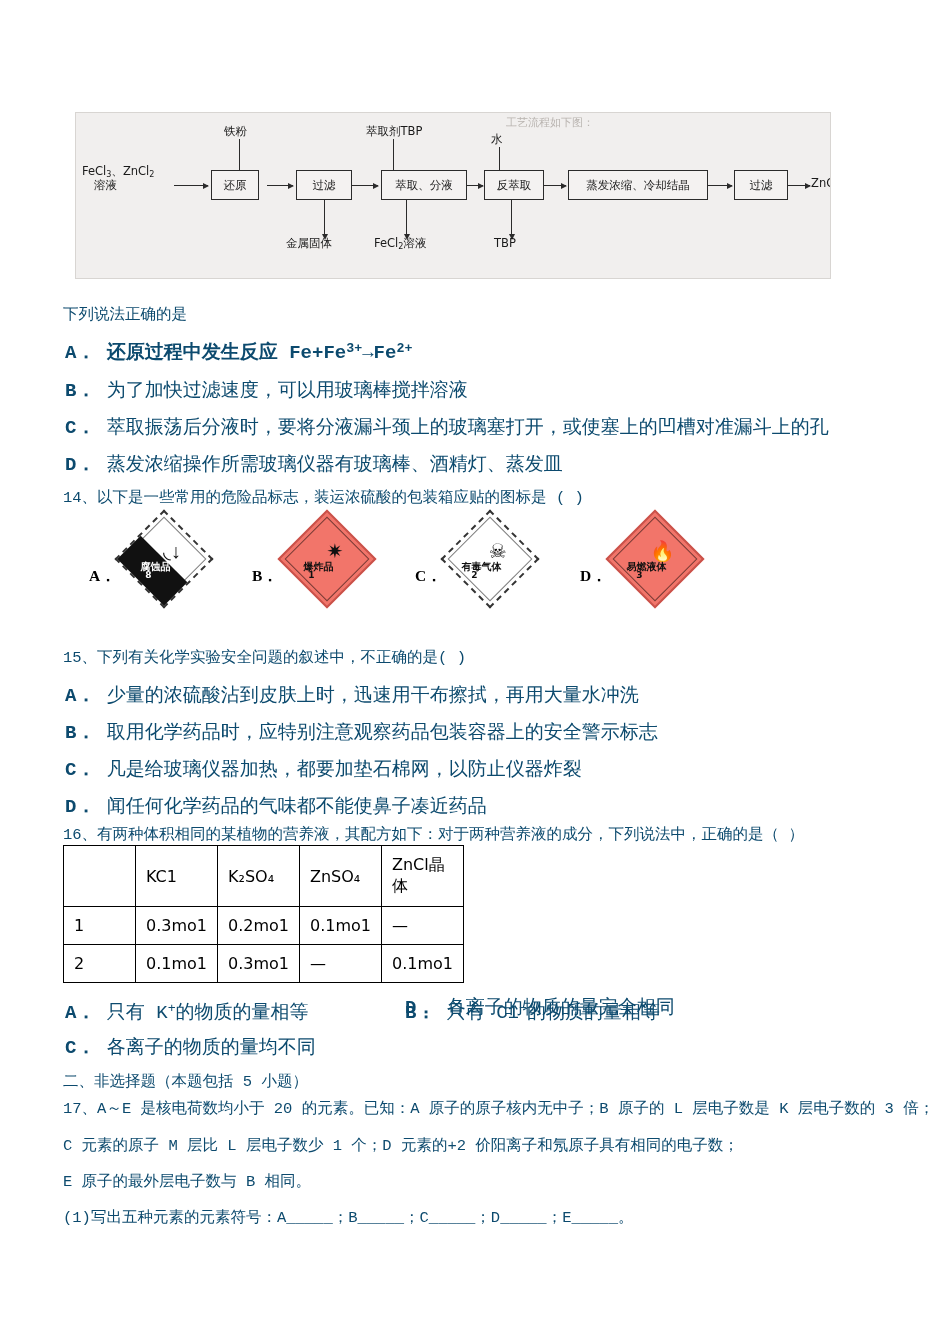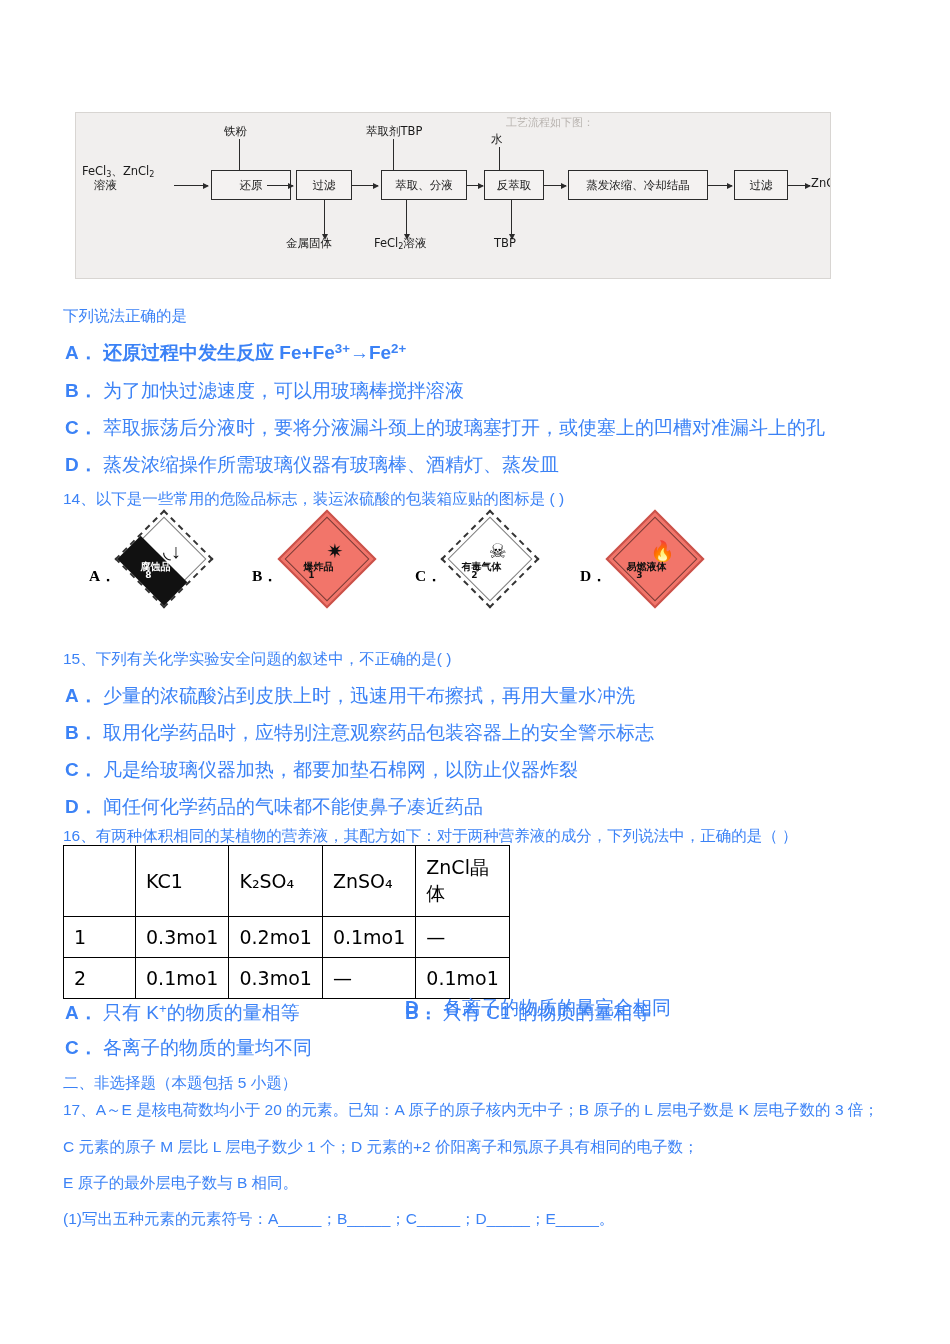--- a/index.html
+++ b/index.html
@@ -94,23 +94,23 @@
     left: 430px;
     top: 2px;
     font-size: 11px;
     color: #b9b4b0;
     white-space: nowrap;
   }
 
   
   .txt {
     position: absolute;
-    font-family: Liberation Sans, sans-serif;
+    font-family: Liberation Mono, monospace;
     font-size: 15.5px;
-    color: #3b82f6;
+    color: #0c4a6e;
     white-space: nowrap;
     line-height: 1.4;
   }
   .q-stem { font-size: 15.5px; }
   .opt { font-size: 19px; }
   b { font-weight: bold; }
   sub { font-size: 70%; vertical-align: -0.25em; }
   sup { font-size: 70%; vertical-align: 0.45em; }
 
   
@@ -189,21 +189,21 @@
   }
   .hz-red { background: #f2756a; border-color: #c9524a; }
 
   
   .tbl {
     position: absolute;
     left: 36px;
     top: 845px;
     border-collapse: collapse;
     font-family: "DejaVu Sans", sans-serif;
-    font-size: 19px;
+    font-size: 16px;
   }
   .tbl td, .tbl th {
     border: 1px solid #000;
     padding: 9px 10px;
     text-align: left;
     font-weight: normal;
     height: 20px;
     box-sizing: border-box;
   }
   .tbl .c0 { width: 72px; }
@@ -228,21 +228,21 @@
       <div class="dlabel" style="left:148px; top:12px;">铁粉</div>
       <div class="dlabel" style="left:290px; top:12px;">萃取剂TBP</div>
       <div class="dlabel" style="left:415px; top:20px;">水</div>
 
       <div class="dvarrow down" style="left:163px; top:26px; height:36px;"></div>
       <div class="dvarrow down" style="left:317px; top:26px; height:36px;"></div>
       <div class="dvarrow down" style="left:423px; top:34px; height:28px;"></div>
 
       <div class="darrow" style="left:98px; top:72px; width:34px;"></div>
 
-      <div class="dbox" style="left:135px; top:57px; width:80px; height:30px;">还原</div>
+      <div class="dbox" style="left:135px; top:57px; width:48px; height:30px;">还原</div>
       <div class="darrow" style="left:191px; top:72px; width:26px;"></div>
 
       <div class="dbox" style="left:220px; top:57px; width:56px; height:30px;">过滤</div>
       <div class="darrow" style="left:276px; top:72px; width:26px;"></div>
 
       <div class="dbox" style="left:305px; top:57px; width:86px; height:30px;">萃取、分液</div>
       <div class="darrow" style="left:391px; top:72px; width:16px;"></div>
 
       <div class="dbox" style="left:408px; top:57px; width:60px; height:30px;">反萃取</div>
       <div class="darrow" style="left:468px; top:72px; width:22px;"></div>

